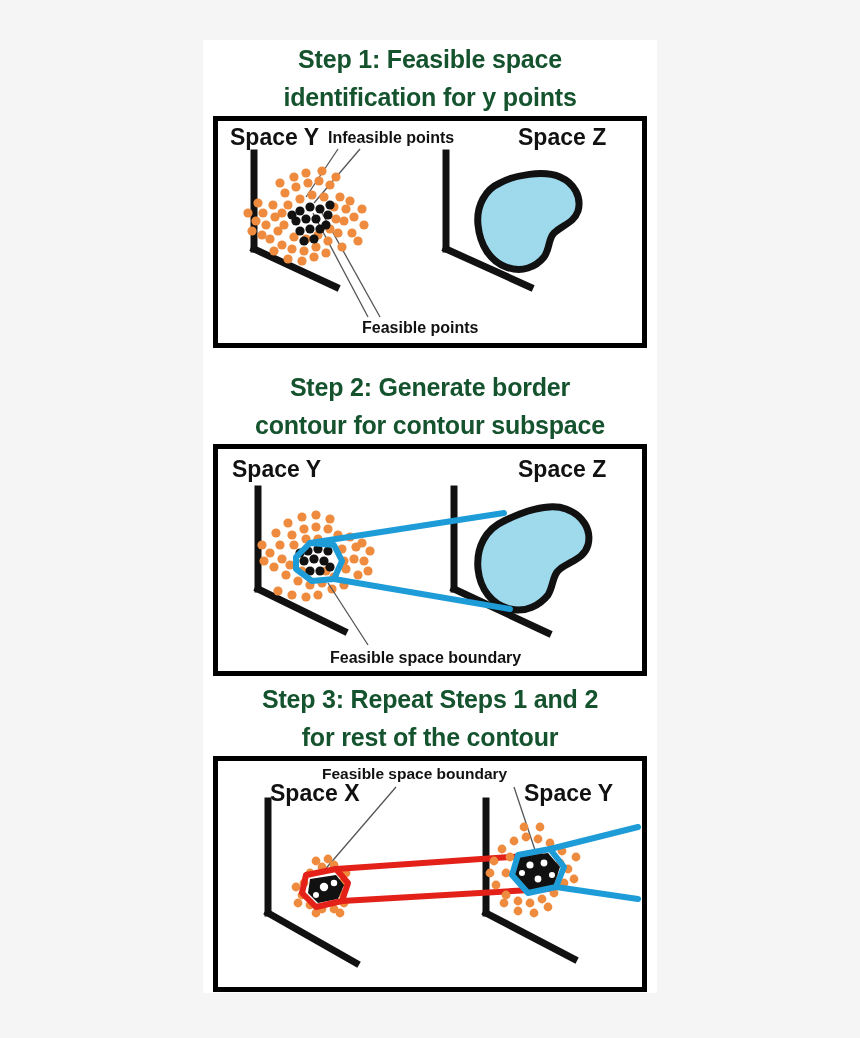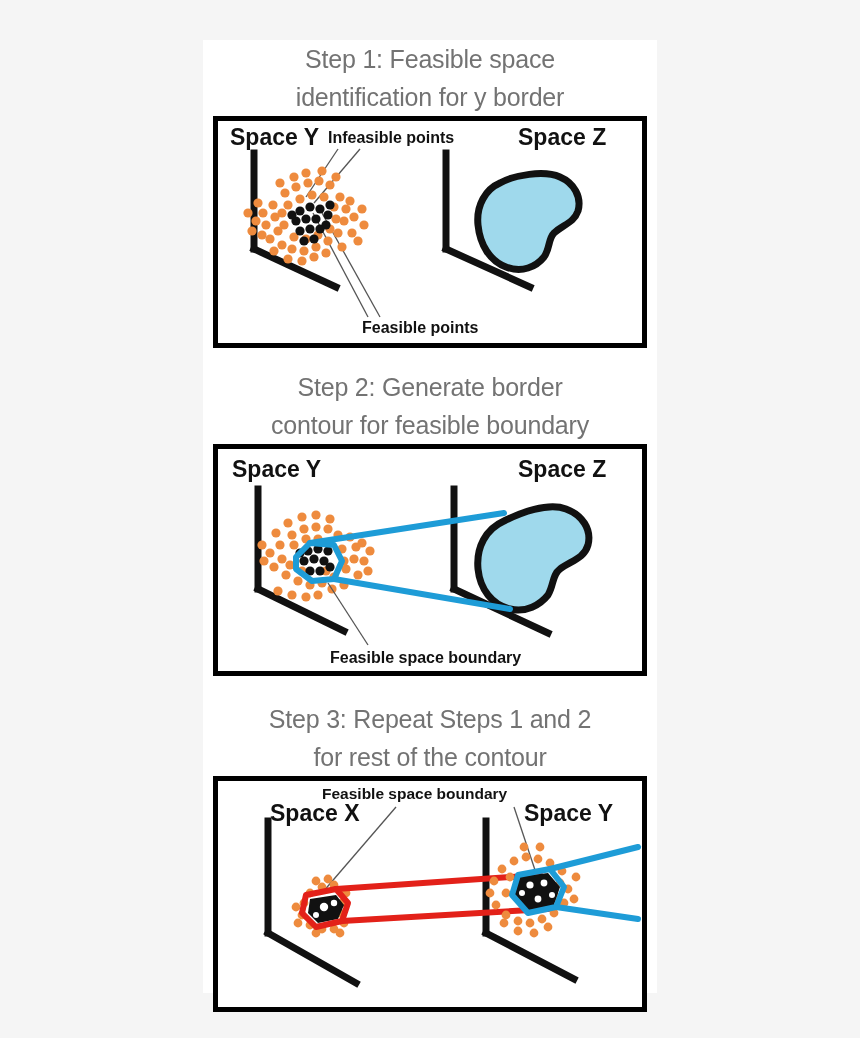--- a/index.html
+++ b/index.html
@@ -28,28 +28,28 @@
     height: 953px;
     background: #ffffff;
   }
   .step {
     position: absolute;
     left: 0;
     width: 454px;
   }
   #step1 { top: 0px; }
   #step2 { top: 328px; }
-  #step3 { top: 660px; }
+  #step3 { top: 640px; }
 
   .step-title {
     text-align: center;
-    font-weight: normal;
+    font-weight: bold;
     font-size: 25px;
     line-height: 38px;
-    color: #737373;
+    color: #14532d;
     letter-spacing: -0.2px;
     padding: 0 6px;
     box-sizing: border-box;
   }
   .step-title .tline { display: block; white-space: nowrap; }
 
   .panel {
     position: relative;
     margin: 0 auto;
     border: 5px solid #000000;
@@ -73,21 +73,21 @@
 </style>
 </head>
 <body>
 
 <div id="canvas">
   <div class="card">
 
     <div class="step" id="step1">
       <div class="step-title">
         <span class="tline">Step 1: Feasible space</span>
-        <span class="tline">identification for y border</span>
+        <span class="tline">identification for y points</span>
       </div>
       <div class="panel" id="panel1">
         <svg viewBox="0 0 424 222" preserveAspectRatio="none">
 
           <g>
             <path d="M36,32 L36,128" stroke="#111111" stroke-width="7" fill="none" stroke-linecap="square"></path>
             <path d="M36,128 L118,166" stroke="#111111" stroke-width="7" fill="none" stroke-linecap="square"></path>
           </g>
 
           <g>
@@ -188,21 +188,21 @@
           <text class="svg-label lbl-space" x="300" y="24">Space Z</text>
           <text class="svg-label lbl-note" x="110" y="22">Infeasible points</text>
           <text class="svg-label lbl-note" x="144" y="212">Feasible points</text>
         </svg>
       </div>
     </div>
 
     <div class="step" id="step2">
       <div class="step-title">
         <span class="tline">Step 2: Generate border</span>
-        <span class="tline">contour for feasible boundary</span>
+        <span class="tline">contour for contour subspace</span>
       </div>
       <div class="panel" id="panel2">
         <svg viewBox="0 0 424 222" preserveAspectRatio="none">
 
           <g>
             <path d="M40,40 L40,140" stroke="#111111" stroke-width="7" fill="none" stroke-linecap="square"></path>
             <path d="M40,140 L126,182" stroke="#111111" stroke-width="7" fill="none" stroke-linecap="square"></path>
           </g>
 
           <g>

